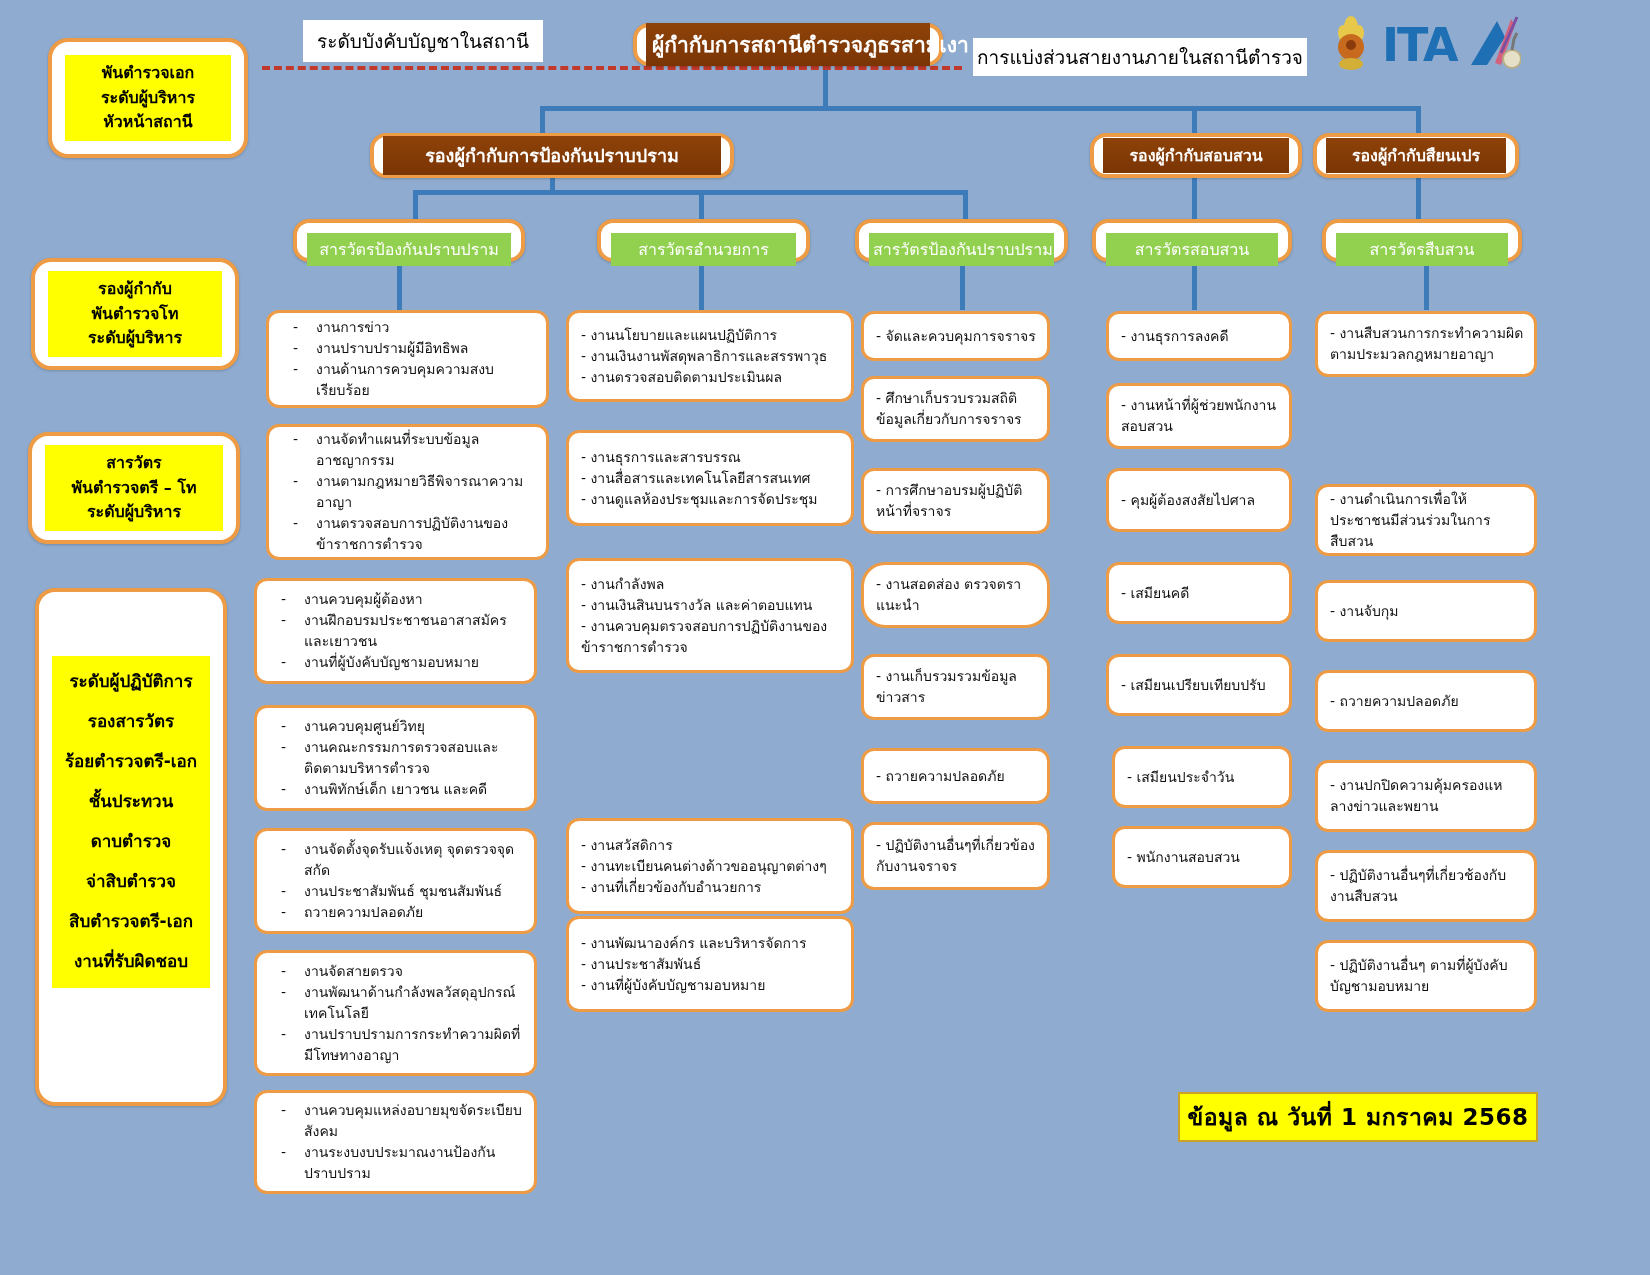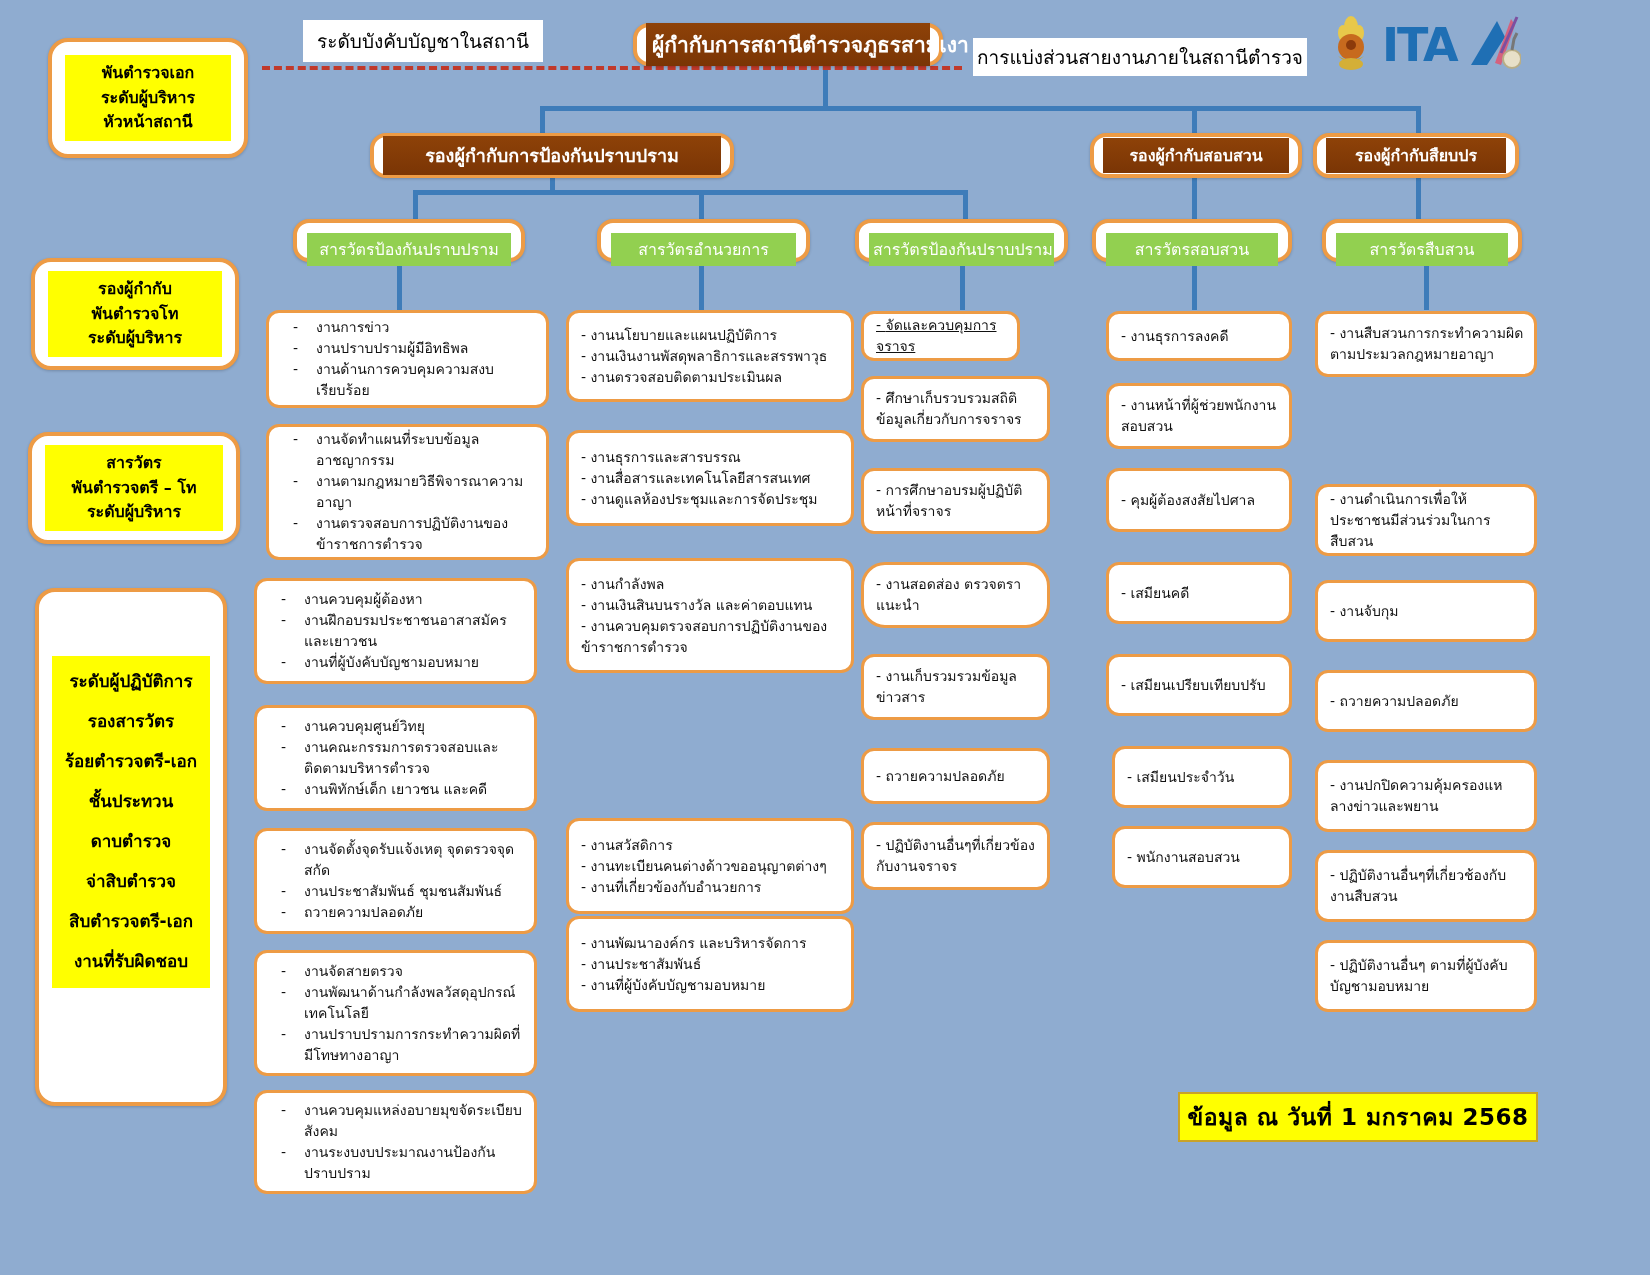--- a/index.html
+++ b/index.html
@@ -242,21 +242,21 @@
 
   <div class="brownbox" style="left:370px; top:133px; width:364px; height:45px;">
     <div class="inner" style="font-size:18px;">รองผู้กำกับการป้องกันปราบปราม</div>
   </div>
 
   <div class="brownbox" style="left:1090px; top:133px; width:212px; height:45px;">
     <div class="inner" style="font-size:16px;">รองผู้กำกับสอบสวน</div>
   </div>
 
   <div class="brownbox" style="left:1313px; top:133px; width:206px; height:45px;">
-    <div class="inner" style="font-size:16px;">รองผู้กำกับสืยบปร</div>
+    <div class="inner" style="font-size:16px;">รองผู้กำกับสืยนเปร</div>
   </div>
 
   <div class="greenbox" style="left:293px; top:219px; width:232px; height:43px;">
     <div class="inner">สารวัตรป้องกันปราบปราม</div>
   </div>
   <div class="greenbox" style="left:597px; top:219px; width:213px; height:43px;">
     <div class="inner">สารวัตรอำนวยการ</div>
   </div>
   <div class="greenbox" style="left:855px; top:219px; width:213px; height:43px;">
     <div class="inner">สารวัตรป้องกันปราบปราม</div>
@@ -406,21 +406,21 @@
     </ul>
   </div>
   <div class="task inline" style="left:566px; top:916px; width:288px; height:96px;">
     <ul>
       <li>- <span>งานพัฒนาองค์กร และบริหารจัดการ</span></li>
       <li>- <span>งานประชาสัมพันธ์</span></li>
       <li>- <span>งานที่ผู้บังคับบัญชามอบหมาย</span></li>
     </ul>
   </div>
 
-  <div class="task inline" style="left:861px; top:311px; width:159px; height:50px;text-decoration:underline;">
+  <div class="task inline" style="left:861px; top:311px; width:189px; height:50px;">
     <ul>
         <li>- <span>จัดและควบคุมการจราจร</span></li>
       </ul>
   </div>
   <div class="task inline" style="left:861px; top:376px; width:189px; height:66px;">
     <ul>
         <li>- <span>ศึกษาเก็บรวบรวมสถิติข้อมูลเกี่ยวกับการจราจร</span></li>
       </ul>
   </div>
   <div class="task inline" style="left:861px; top:468px; width:189px; height:66px;">

